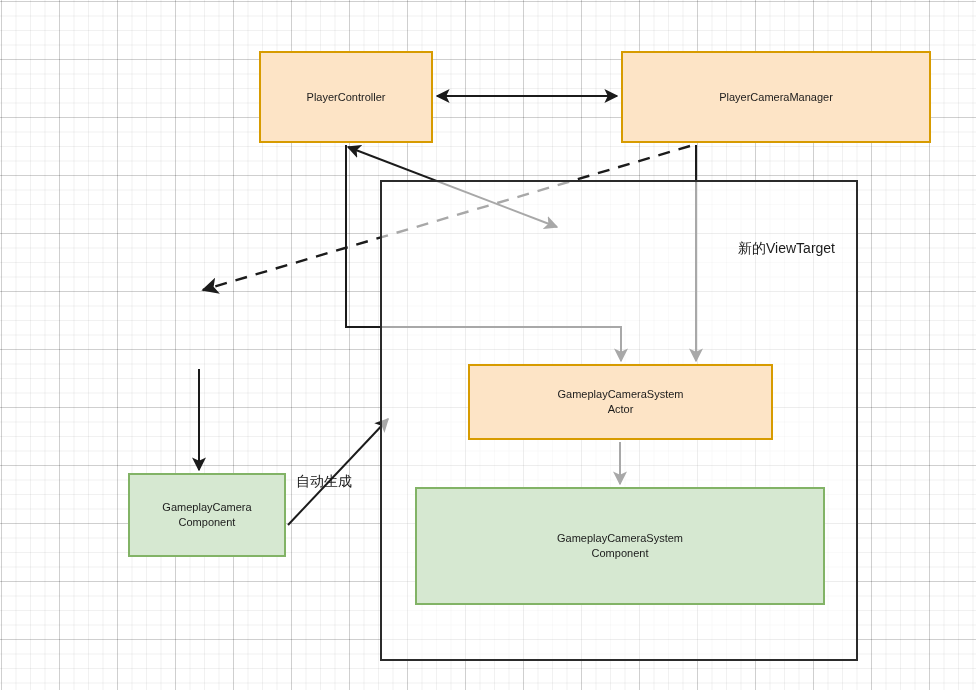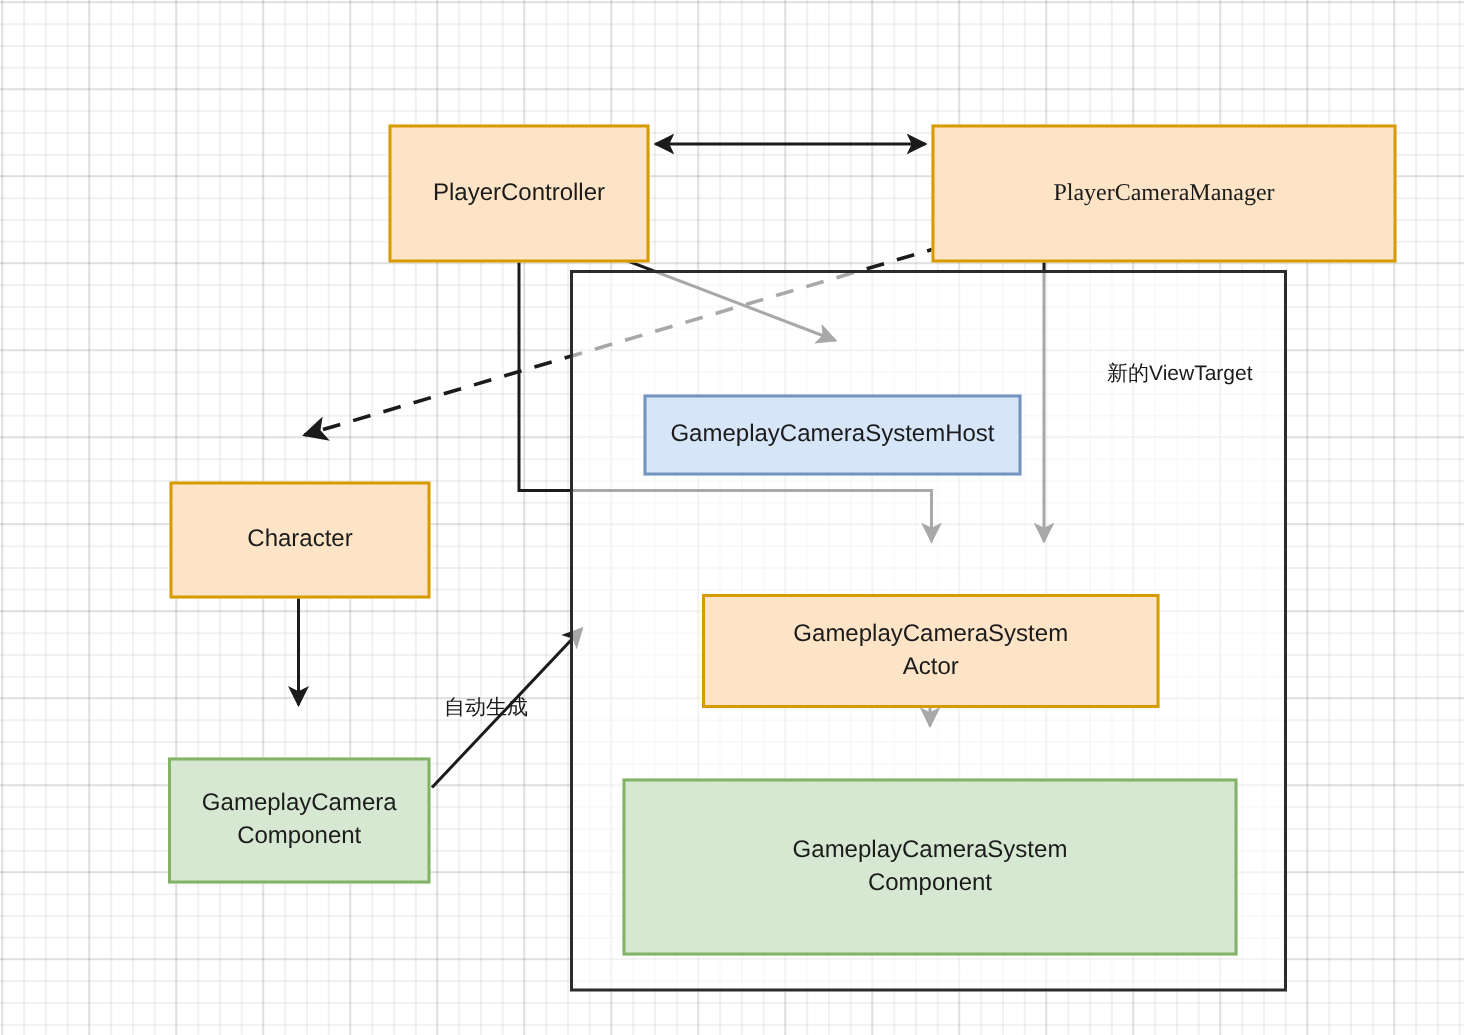--- a/index.html
+++ b/index.html
@@ -34,25 +34,24 @@
     height: 690px;
     pointer-events: none;
   }
   .node {
     position: absolute;
     box-sizing: border-box;
     display: flex;
     align-items: center;
     justify-content: center;
     text-align: center;
-    font-size: 16px;
+    font-size: 11px;
     color: #1b1b1b;
     line-height: 1.35;
     white-space: pre-line;
-    margin-top: 32px;
   }
   .node.orange {
     background: #fde4c6;
     border: 2px solid #d79b00;
   }
   .node.blue {
     background: #d7e5f8;
     border: 2px solid #7494c0;
   }
   .node.green {
@@ -66,30 +65,30 @@
     background: rgba(255,255,255,0.62);
   }
   .edge-label {
     position: absolute;
     font-size: 14px;
     color: #1b1b1b;
     white-space: nowrap;
     background: transparent;
   }
   .n-playercontroller { left: 259px; top: 51px; width: 174px; height: 92px; }
-  .n-playercameramanager { left: 621px; top: 51px; width: 310px; height: 92px; font-family: Liberation Serif, serif; }
+  .n-playercameramanager { left: 621px; top: 51px; width: 310px; height: 92px; }
   .n-host { left: 429px; top: 231px; width: 252px; height: 54px; }
   .n-character { left: 113px; top: 289px; width: 174px; height: 78px; }
   .n-gcsactor { left: 468px; top: 364px; width: 305px; height: 76px; }
-  .n-gccomponent { left: 112px; top: 473px; width: 175px; height: 84px; }
+  .n-gccomponent { left: 128px; top: 473px; width: 158px; height: 84px; }
   .n-gcscomponent { left: 415px; top: 487px; width: 410px; height: 118px; }
   .c-main { left: 380px; top: 180px; width: 478px; height: 481px; }
   .lbl-old { left: 27px; top: 229px; }
   .lbl-new { left: 738px; top: 240px; }
-  .lbl-auto { left: 296px; top: 463px; text-align: right; }
+  .lbl-auto { left: 296px; top: 473px; text-align: right; }
 </style>
 </head>
 <body>
 
 <div id="canvas">
 
   <svg id="edge-layer" width="976" height="690" viewBox="0 0 976 690">
     <defs>
       <marker id="arrow-end" viewBox="0 0 10 10" refX="9" refY="5" markerWidth="7" markerHeight="7" orient="auto-start-reverse">
         <path d="M 0 0 L 10 5 L 0 10 L 2.4 5 z" fill="#1b1b1b"></path>
@@ -123,23 +122,21 @@
     
     <line x1="288" y1="525" x2="388" y2="419" stroke="#1b1b1b" stroke-width="2" marker-end="url(#arrow-end)"></line>
   </svg>
 
   <div class="container-box c-main"></div>
 
   <div class="node orange n-playercontroller">PlayerController</div>
 
   <div class="node orange n-playercameramanager">PlayerCameraManager</div>
 
-  <div class="node blue n-host">GameplayCameraSystemHost</div>
 
-  <div class="node orange n-character">Character</div>
 
   <div class="node orange n-gcsactor">GameplayCameraSystem
 Actor</div>
 
   <div class="node green n-gccomponent">GameplayCamera
 Component</div>
 
   <div class="node green n-gcscomponent">GameplayCameraSystem
 Component</div>
 

